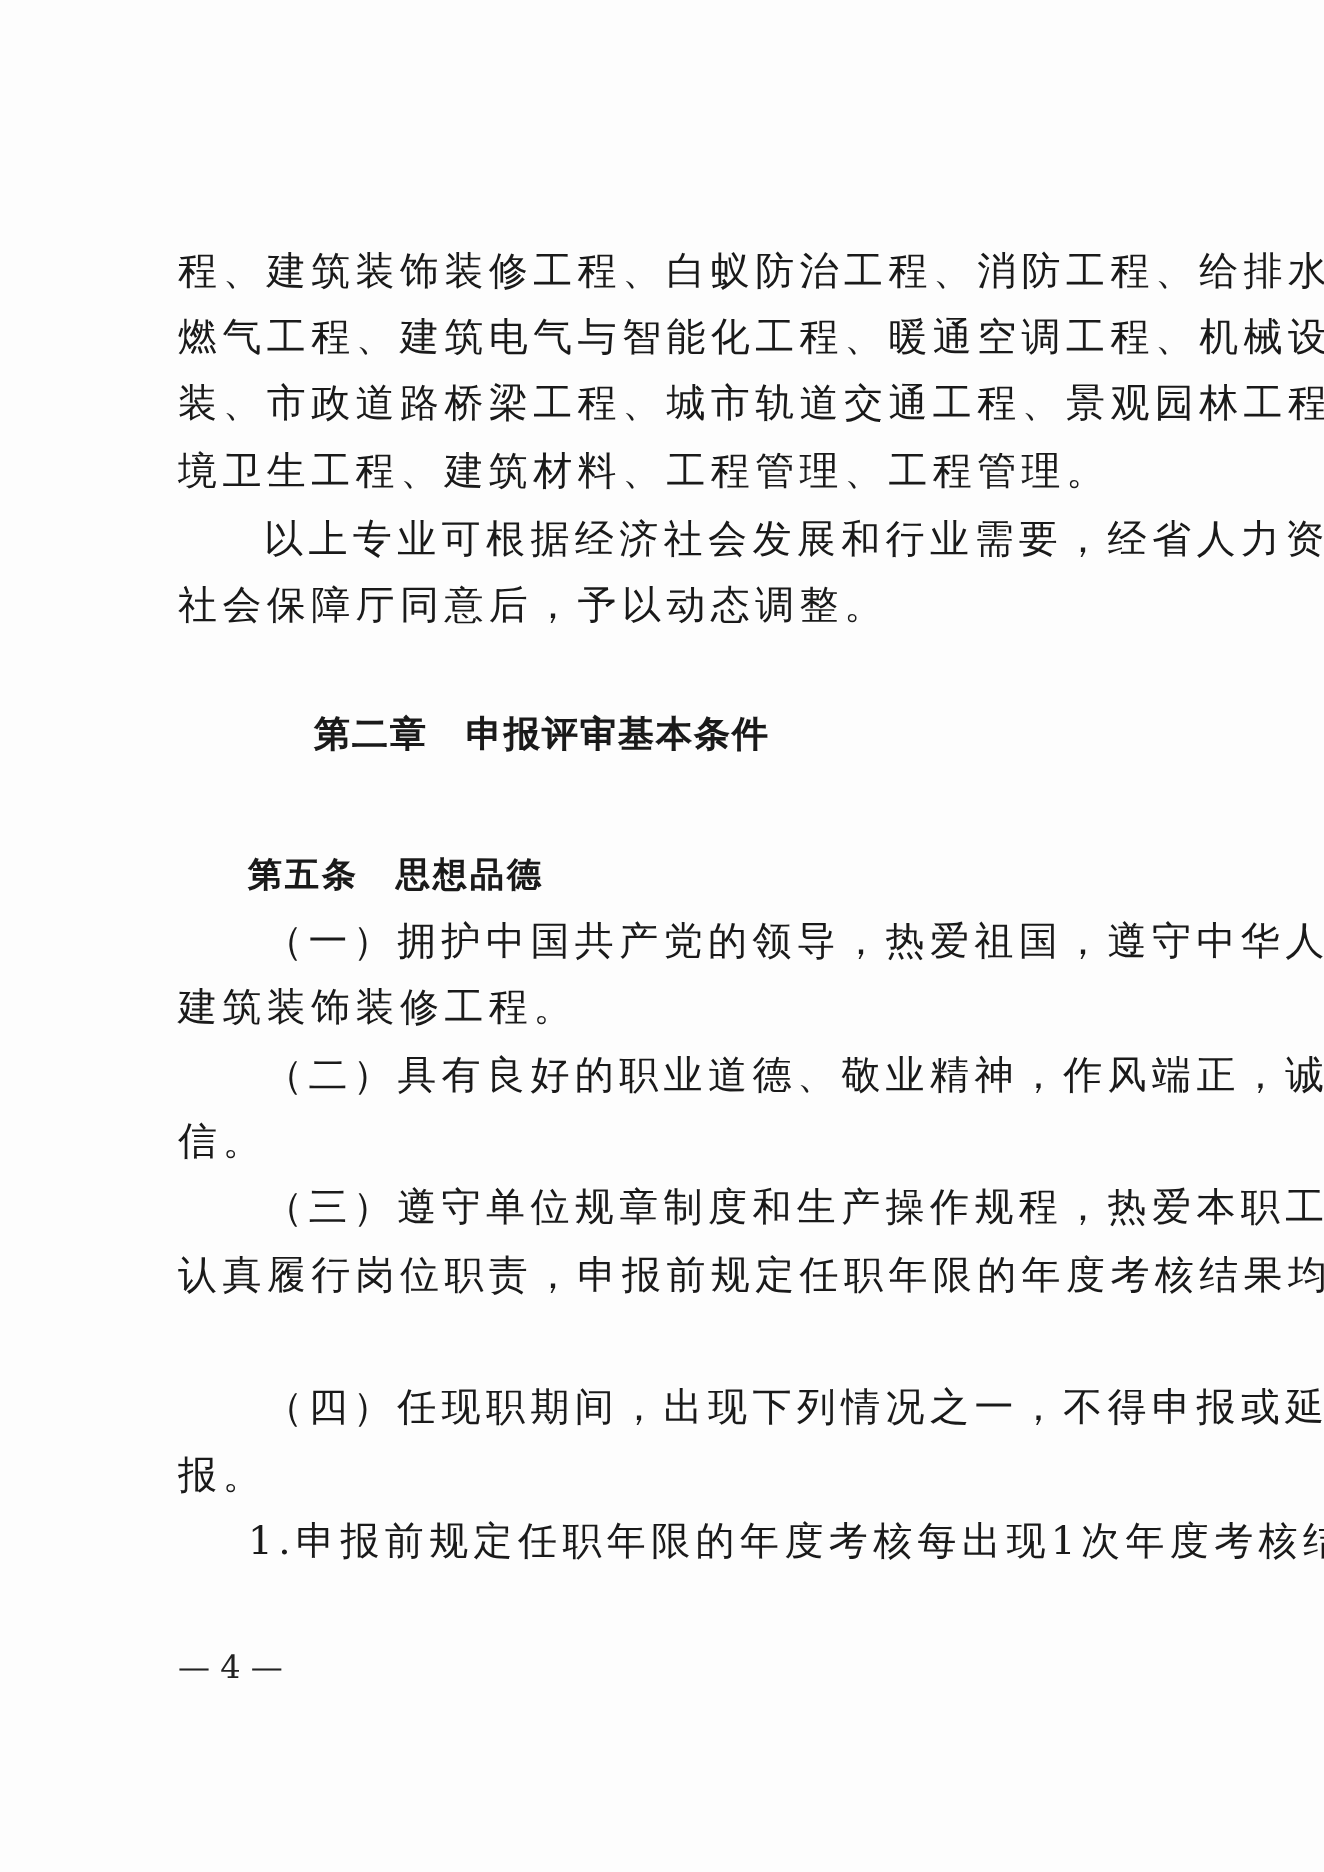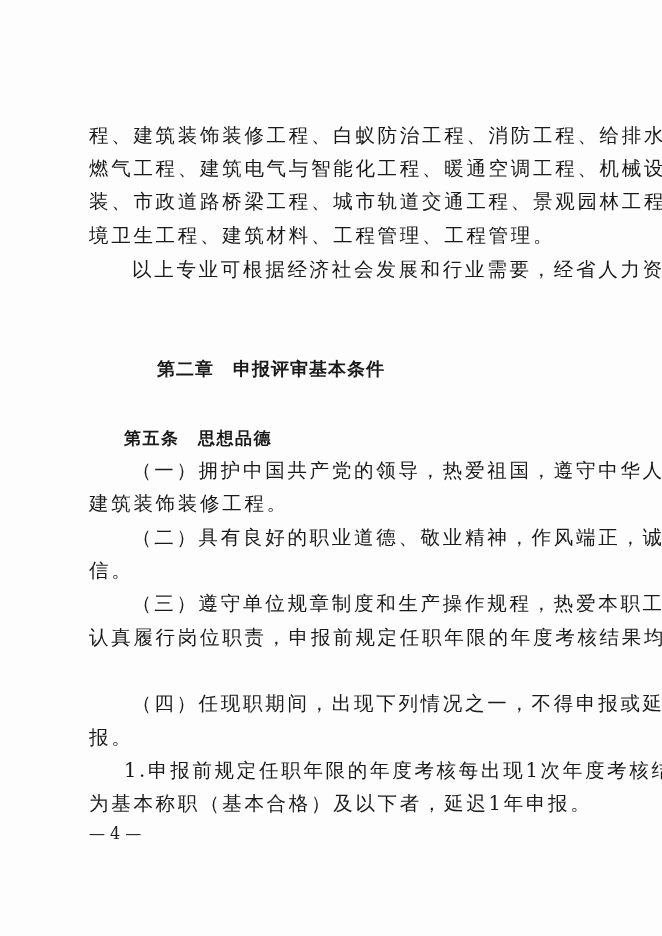--- a/index.html
+++ b/index.html
@@ -30,21 +30,21 @@
       line-height: 24px;
       white-space: nowrap;
       letter-spacing: 2.7px;
     }
     .line.indent { left: 132px; width: 447px; }
     .chapter {
       position: absolute;
       left: 0;
       width: 542px;
       text-align: center;
-      font-family: Liberation Sans, sans-serif;
+      font-family: Liberation Mono, monospace;
       font-weight: bold;
       font-size: 18px;
       line-height: 24px;
       letter-spacing: 1px;
     }
     .article {
       position: absolute;
       left: 124px;
       font-family: "DejaVu Sans", "Liberation Sans", sans-serif;
       font-weight: bold;
@@ -66,35 +66,35 @@
 <body>
 
 <div class="page">
 
   <div class="line" style="top:124px">程、建筑装饰装修工程、白蚁防治工程、消防工程、给排水工程、</div>
   <div class="line" style="top:157px">燃气工程、建筑电气与智能化工程、暖通空调工程、机械设备安</div>
   <div class="line" style="top:190px">装、市政道路桥梁工程、城市轨道交通工程、景观园林工程、环</div>
   <div class="line" style="top:224px">境卫生工程、建筑材料、工程管理、工程管理。</div>
 
   <div class="line indent" style="top:258px">以上专业可根据经济社会发展和行业需要，经省人力资源和</div>
+  <div class="line" style="top:291px">社会保障厅同意后，予以动态调整。</div>
 
   <div class="chapter" style="top:357px">第二章　申报评审基本条件</div>
 
   <div class="article" style="top:426px">第五条　思想品德</div>
 
   <div class="line indent" style="top:459px">（一）拥护中国共产党的领导，热爱祖国，遵守中华人民共</div>
   <div class="line" style="top:492px">建筑装饰装修工程。</div>
 
   <div class="line indent" style="top:526px">（二）具有良好的职业道德、敬业精神，作风端正，诚实守</div>
   <div class="line" style="top:559px">信。</div>
 
   <div class="line indent" style="top:592px">（三）遵守单位规章制度和生产操作规程，热爱本职工作，</div>
   <div class="line" style="top:626px">认真履行岗位职责，申报前规定任职年限的年度考核结果均为称</div>
 
   <div class="line indent" style="top:692px">（四）任现职期间，出现下列情况之一，不得申报或延迟申</div>
   <div class="line" style="top:726px">报。</div>
 
   <div class="line indent" style="top:759px; left:124px; width:455px">1.申报前规定任职年限的年度考核每出现1次年度考核结果</div>
-  <div class="line" style="top:792px">为基本称职（基本合格）及以下者，延迟1年申报。</div>
 
   <div class="page-number" style="top:824px">— 4 —</div>
 
 </div>
 
 </body></html>

